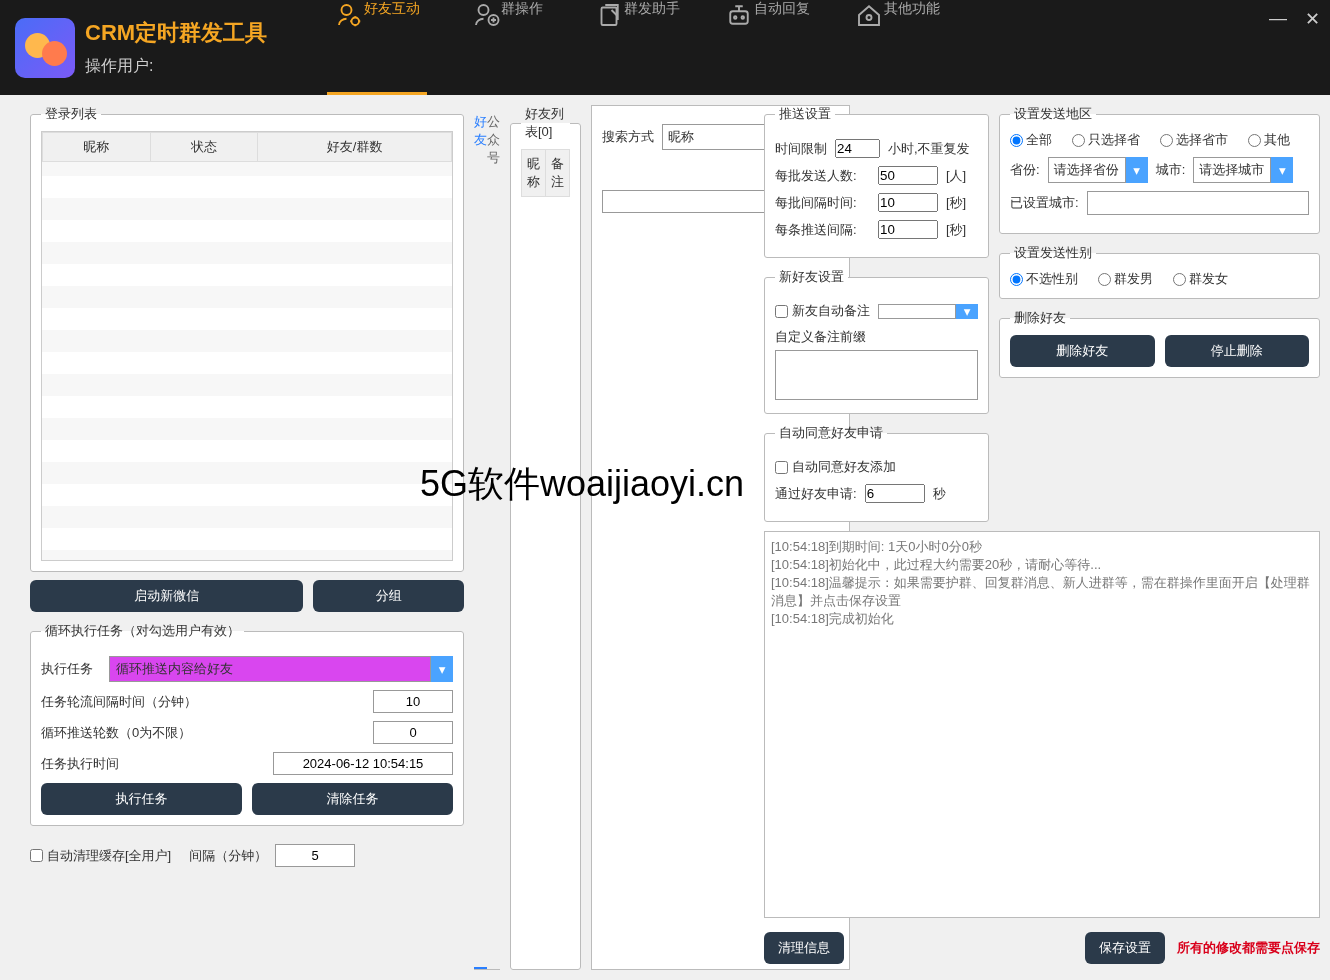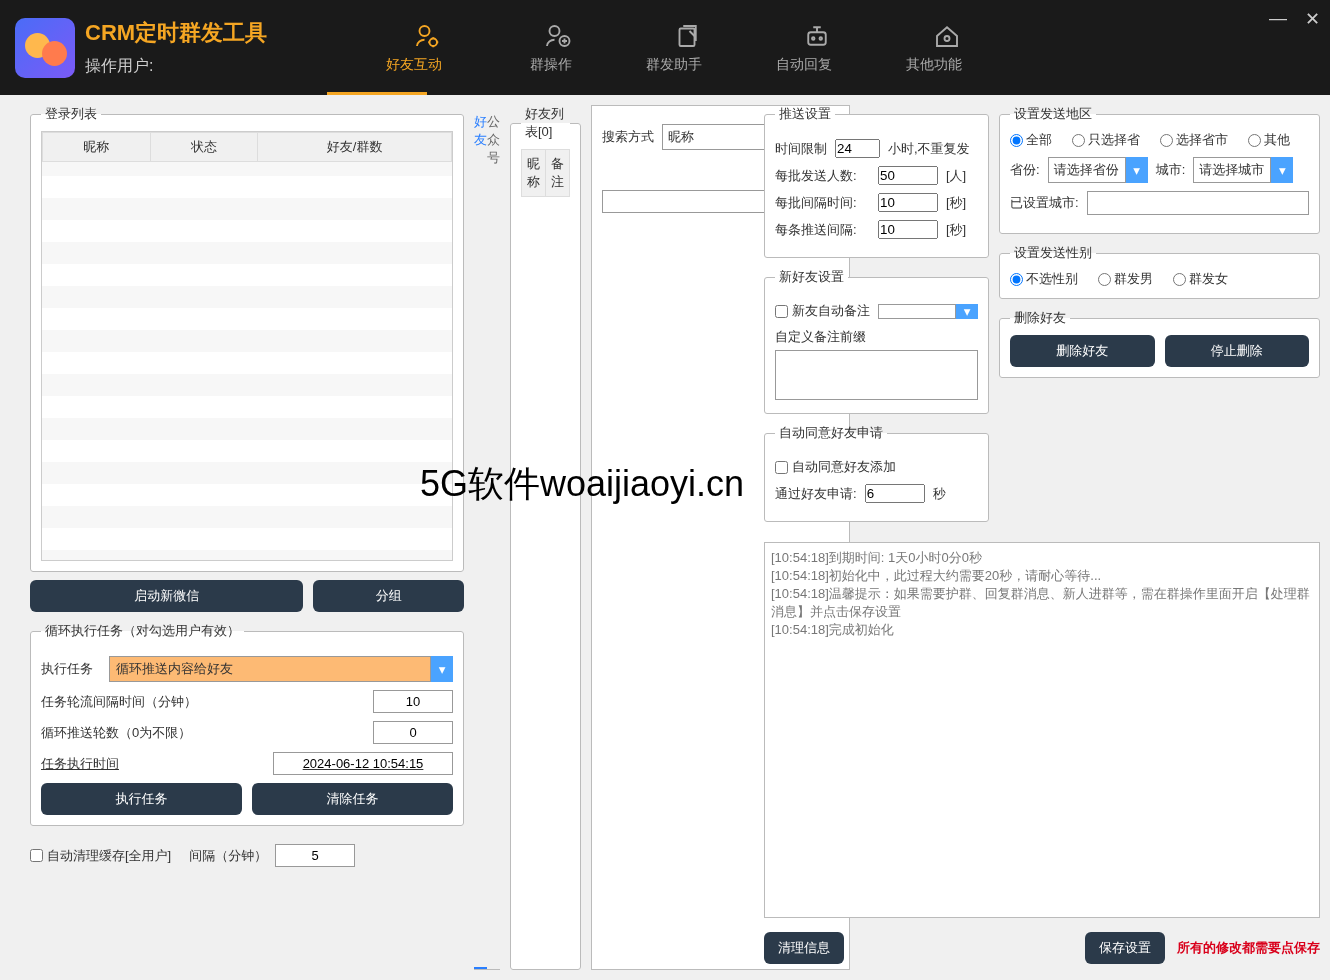--- a/index.html
+++ b/index.html
@@ -8,33 +8,33 @@
 
 .header { background: #1a1a1a; height: 95px; display: flex; align-items: stretch; color: #fff; position: relative; }
 .logo-area { display: flex; align-items: center; padding: 10px 15px; }
 .logo-icon { width: 60px; height: 60px; background: linear-gradient(135deg, #4a6cf7 0%, #7b5af7 100%); border-radius: 10px; display: flex; align-items: center; justify-content: center; margin-right: 10px; position: relative; }
 .logo-icon::before { content: ""; width: 25px; height: 25px; background: #ffb84d; border-radius: 50%; position: absolute; left: 10px; top: 15px; }
 .logo-icon::after { content: ""; width: 25px; height: 25px; background: #ff7b4d; border-radius: 50%; position: absolute; right: 8px; bottom: 12px; }
 .title-block { display: flex; flex-direction: column; }
 .title-text { color: #f5a623; font-size: 22px; font-weight: bold; }
 .subtitle-text { color: #ccc; font-size: 16px; margin-top: 8px; }
 .nav-tabs { display: flex; margin-left: 30px; }
-.nav-tab { width: 130px; display: flex; flex-direction: column; align-items: flex-end; justify-content: center; color: #aaa; cursor: pointer; position: relative; }
+.nav-tab { width: 130px; display: flex; flex-direction: row; align-items: flex-start; justify-content: center; color: #aaa; cursor: pointer; position: relative; }
 .nav-tab.active { color: #f5a623; }
 .nav-tab.active::after { content: ""; position: absolute; bottom: 0; left: 15px; right: 15px; height: 3px; background: #f5a623; }
 .nav-tab svg { width: 30px; height: 30px; margin-bottom: 5px; }
 .nav-tab-label { font-size: 14px; }
 .window-controls { position: absolute; right: 10px; top: 8px; display: flex; gap: 18px; }
 .window-controls span { color: #ccc; cursor: pointer; font-size: 18px; }
 
 
 .main-body { display: flex; padding: 10px; gap: 10px; height: calc(100% - 95px); }
 .col-left { width: 434px; display: flex; flex-direction: column; margin-left: 20px; }
 .col-mid { width: 280px; display: flex; flex-direction: row; gap: 10px; }
-.col-right { flex: 1; display: flex; flex-direction: column; gap: 20px; }
+.col-right { flex: 1; display: flex; flex-direction: column; gap: 9px; }
 
 
 fieldset { border: 1px solid #bbb; border-radius: 3px; padding: 8px 10px 10px; background: #fff; position: relative; }
 fieldset legend { font-size: 13px; color: #333; padding: 0 4px; }
 
 
 .data-table { width: 100%; border-collapse: collapse; background: #fff; }
 .data-table th { background: #f0f0f0; font-weight: normal; font-size: 13px; padding: 5px; border: 1px solid #ddd; }
 .table-wrap { height: 430px; border: 1px solid #ccc; overflow-y: auto; background: #fff; }
 .striped-bg { background: repeating-linear-gradient(to bottom, #fff 0, #fff 22px, #f7f7f7 22px, #f7f7f7 44px); }
@@ -82,21 +82,21 @@
 
 
 .bottom-row { display: flex; align-items: center; gap: 12px; padding: 6px 0; }
 .red-text { color: #d9001b; font-weight: bold; }
 
 .watermark { position: absolute; top: 460px; left: 420px; font-size: 36px; color: #000; pointer-events: none; z-index: 100; font-weight: normal; }
 
 .city-box { border: 1px solid #999; height: 24px; flex: 1; background: #fff; }
 
 .task-select { flex: 1; display: flex; }
-.task-select .dd-text { flex: 1; background: #fdba74; border: 1px solid #999; padding: 3px 6px; }
+.task-select .dd-text { flex: 1; background: #d946ef; border: 1px solid #999; padding: 3px 6px; }
 
 .col-right-lower { flex: 1; display: flex; flex-direction: column; gap: 8px; }
 
 </style>
 </head>
 <body>
 
 <div class="watermark">5G软件woaijiaoyi.cn</div>
 
 <div class="header">
@@ -190,21 +190,21 @@
         </div>
       </div>
       <div class="form-row" style="justify-content:space-between;">
         <span>任务轮流间隔时间（分钟）</span>
         <input type="text" style="width: 80px;" value="10">
       </div>
       <div class="form-row" style="justify-content:space-between;">
         <span>循环推送轮数（0为不限）</span>
         <input type="text" style="width: 80px;" value="0">
       </div>
-      <div class="form-row" style="justify-content:space-between;text-decoration:underline;">
+      <div class="form-row" style="justify-content:space-between;">
         <span>任务执行时间</span>
         <input type="text" style="width: 180px;" value="2024-06-12 10:54:15">
       </div>
       <div style="display:flex; gap:10px; margin-top:6px;">
         <button class="btn" style="flex:1;">执行任务</button>
         <button class="btn" style="flex:1;">清除任务</button>
       </div>
     </fieldset>
 
     <div class="form-row" style="margin-top:18px;">

